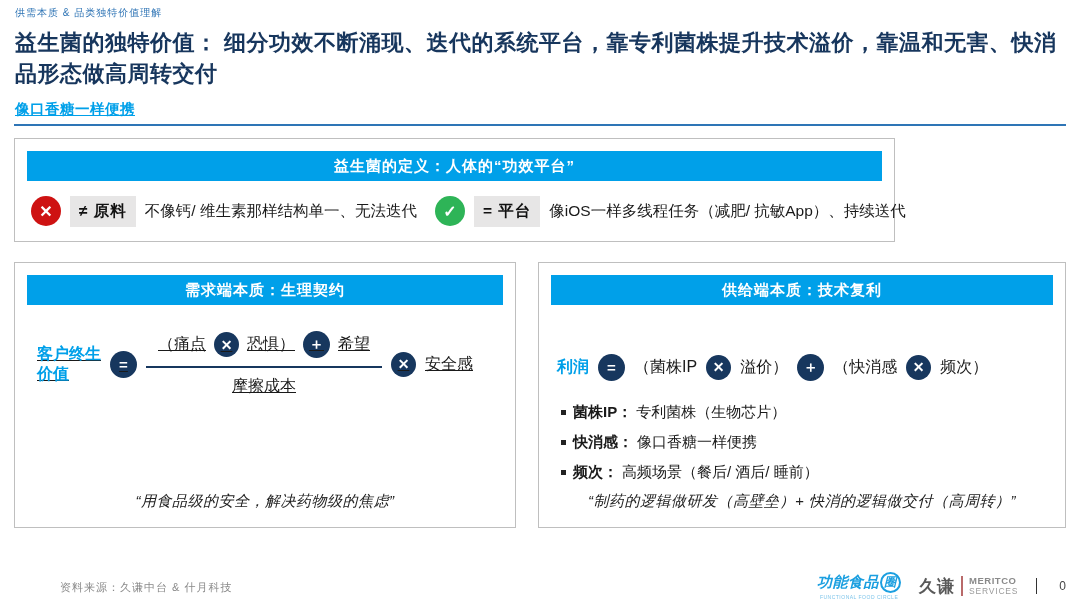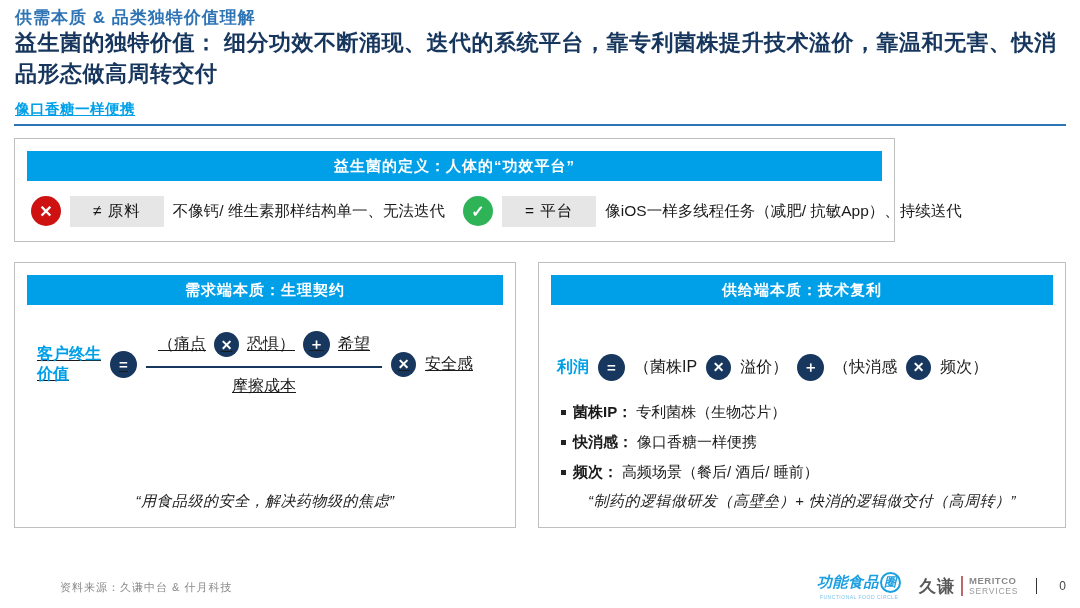--- a/index.html
+++ b/index.html
@@ -1,20 +1,20 @@
 <!DOCTYPE html>
 <html><head>
 <meta charset="utf-8">
 <style>
   * { margin:0; padding:0; box-sizing:border-box; }
   html,body { width:1080px; height:608px; background:#fff; overflow:hidden;
     font-family:"Liberation Sans", sans-serif; }
 
   
-  .eyebrow { position:absolute; left:15px; top:6px; font-size:17px; font-weight:bold;
+  .eyebrow { position:absolute; left:15px; top:6px; font-size:10px; font-weight:normal;
     color:#2E74B5; letter-spacing:1px; }
   .title { position:absolute; left:15px; top:28px; width:1050px; font-size:22px;
     font-weight:bold; color:#17365D; line-height:1.4; letter-spacing:0.5px; }
   .subtitle { position:absolute; left:15px; top:100px; font-size:14.5px; font-weight:bold;
     color:#00A0E9; text-decoration:underline; letter-spacing:0.5px; }
   .hr-line { position:absolute; left:14px; top:124px; width:1052px; height:2px;
     background:#2E75B6; }
 
   
   .panel { position:absolute; background:#fff; border:1px solid #BFBFBF; }
@@ -25,21 +25,21 @@
   
   #def-box { left:14px; top:138px; width:881px; height:104px; }
   .def-row { position:absolute; left:16px; right:10px; top:54px; height:36px;
     display:flex; align-items:center; gap:9px; font-size:15.5px; color:#1a1a1a;
     white-space:nowrap; }
   .badge { width:30px; height:30px; min-width:30px; border-radius:50%;
     display:flex; align-items:center; justify-content:center;
     color:#fff; font-weight:bold; font-size:16px; }
   .badge.red { background:#CE1212; }
   .badge.green { background:#2EB457; }
-  .chip { background:#E7E6E6; padding:5px 23px; font-weight:normal; color:#111;
+  .chip { background:#E7E6E6; padding:5px 9px; font-weight:bold; color:#111;
     font-size:15.5px; letter-spacing:1px; }
   .def-gap { width:16px; }
 
   
   #demand-box { left:14px; top:262px; width:502px; height:266px; }
   #supply-box { left:538px; top:262px; width:528px; height:266px; }
 
   .formula-row { display:flex; align-items:center; gap:9px; font-size:16px;
     color:#1a1a1a; white-space:nowrap; }
   #demand-formula { position:absolute; left:22px; top:56px; right:6px; height:90px;text-decoration:underline; }

